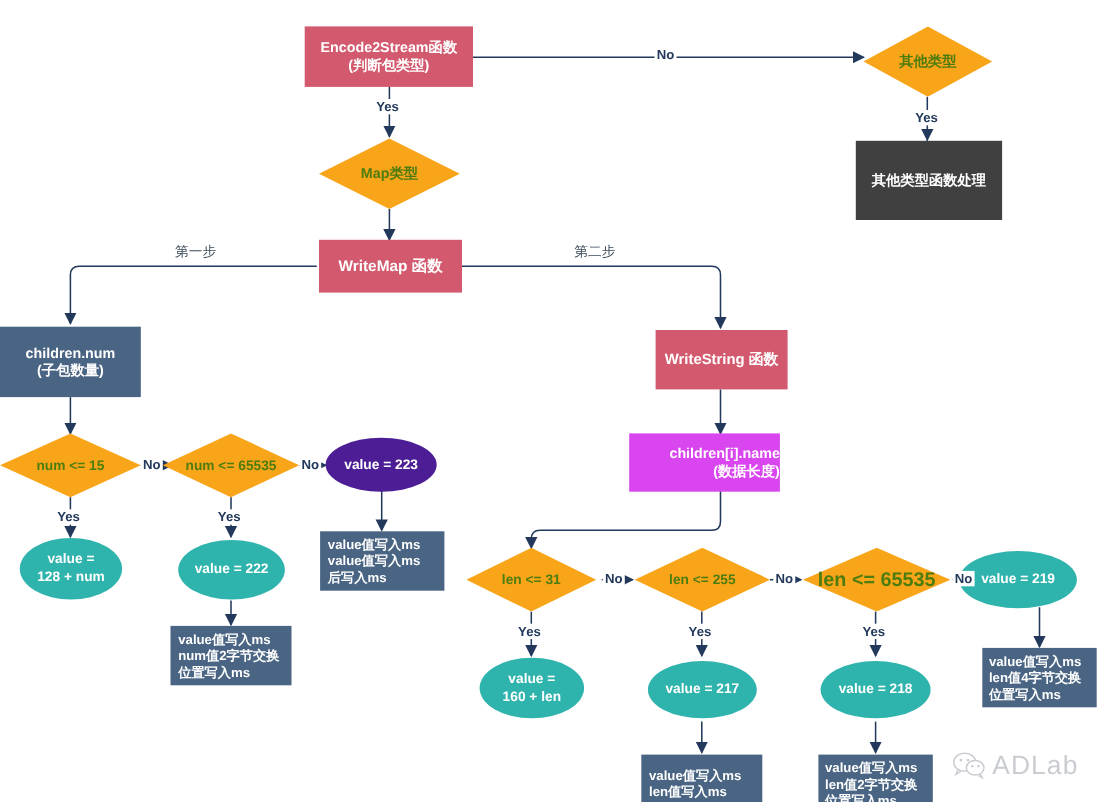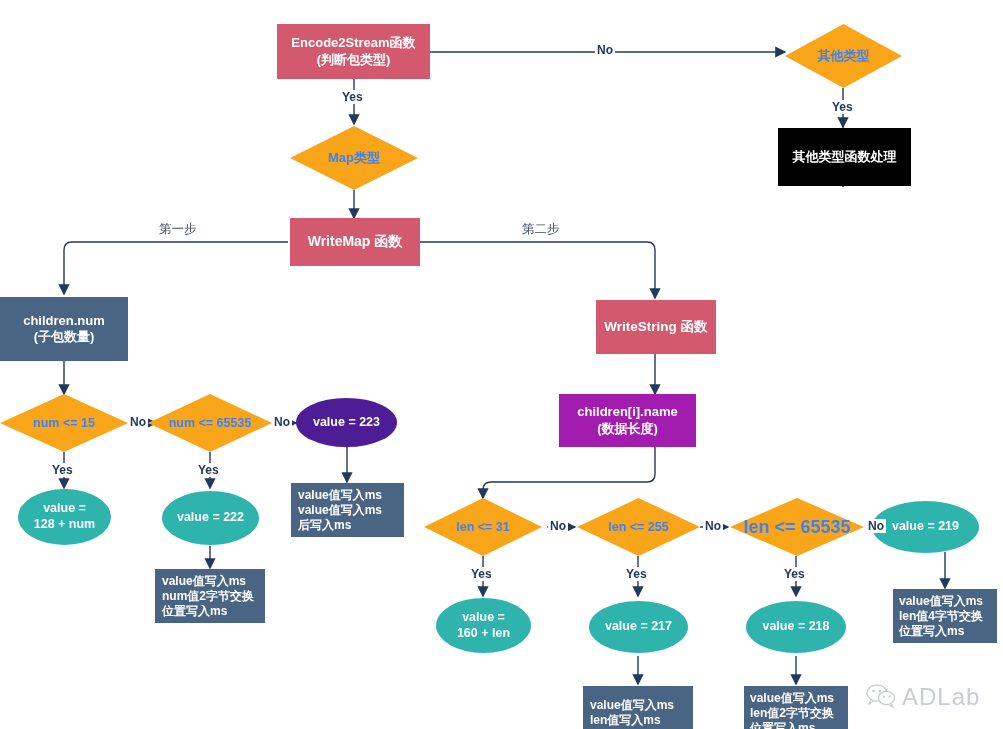--- a/index.html
+++ b/index.html
@@ -8,21 +8,21 @@
   #wires{position:absolute;left:0;top:0;width:1003px;height:729px;}
 
   .node{position:absolute;box-sizing:border-box;display:flex;flex-direction:column;
         align-items:center;justify-content:center;text-align:center;color:#ffffff;
         font-weight:bold;line-height:1.25;}
   .rect{}
   .ellipse{border-radius:50%;}
   .diamond-wrap{position:absolute;}
   .diamond-wrap .dshape{position:absolute;left:0;top:0;width:100%;height:100%;}
   .diamond-wrap .dlabel{position:absolute;left:0;top:0;width:100%;height:100%;
-        display:flex;align-items:center;justify-content:center;color:#3b82f6;font-weight:bold;
+        display:flex;align-items:center;justify-content:center;color:#4d7c0f;font-weight:bold;
         text-align:center;}
 
   .edge-label{position:absolute;color:#22395b;font-weight:bold;font-size:12px;
         background:#ffffff;padding:0 2px;white-space:nowrap;}
   .edge-label.step{font-weight:normal;color:#3b4a5a;font-size:12.5px;}
 
   .watermark{position:absolute;display:flex;align-items:flex-start;gap:6px;
         color:#c9ccd1;font-size:24px;letter-spacing:1px;user-select:none;}
   .wm-icon{display:block;}
 </style>
@@ -97,21 +97,21 @@
 
   <div class="diamond-wrap" style="left:785px;top:8px;width:117px;height:64px;">
     <svg class="dshape" viewBox="0 0 117 64">
       <polygon points="58.5,0 117,32 58.5,64 0,32" fill="#f9a51a"></polygon>
     </svg>
     <div class="dlabel" style="font-size:13px;">
       <span>其他类型</span>
     </div>
   </div>
 
-  <div class="node rect" style="left:778px;top:112px;width:133px;height:58px;background:#000000;font-size:13px;">
+  <div class="node rect" style="left:778px;top:112px;width:133px;height:72px;background:#404040;font-size:13px;">
     <span>其他类型函数处理</span>
   </div>
 
   <div class="diamond-wrap" style="left:290px;top:110px;width:128px;height:64px;">
     <svg class="dshape" viewBox="0 0 128 64">
       <polygon points="64,0 128,32 64,64 0,32" fill="#f9a51a"></polygon>
     </svg>
     <div class="dlabel" style="font-size:13px;">
       <span>Map类型</span>
     </div>
@@ -166,21 +166,21 @@
   <div class="node rect" style="left:291px;top:467px;width:113px;height:54px;background:#4a6583;font-size:12px;align-items:flex-start;padding-left:7px;">
     <span>value值写入ms</span>
     <span>value值写入ms</span>
     <span>后写入ms</span>
   </div>
 
   <div class="node rect" style="left:596px;top:284px;width:120px;height:54px;background:#d35a6e;font-size:13.5px;">
     <span>WriteString 函数</span>
   </div>
 
-  <div class="node rect" style="left:559px;top:378px;width:137px;height:53px;background:#a21caf;font-size:13px;">
+  <div class="node rect" style="left:572px;top:378px;width:137px;height:53px;background:#d946ef;font-size:13px;align-items:flex-end;">
     <span>children[i].name</span>
     <span>(数据长度)</span>
   </div>
 
   <div class="diamond-wrap" style="left:424px;top:482px;width:118px;height:58px;">
     <svg class="dshape" viewBox="0 0 118 58">
       <polygon points="59,0 118,29 59,58 0,29" fill="#f9a51a"></polygon>
     </svg>
     <div class="dlabel" style="font-size:12.5px;">
       <span>len &lt;= 31</span>

